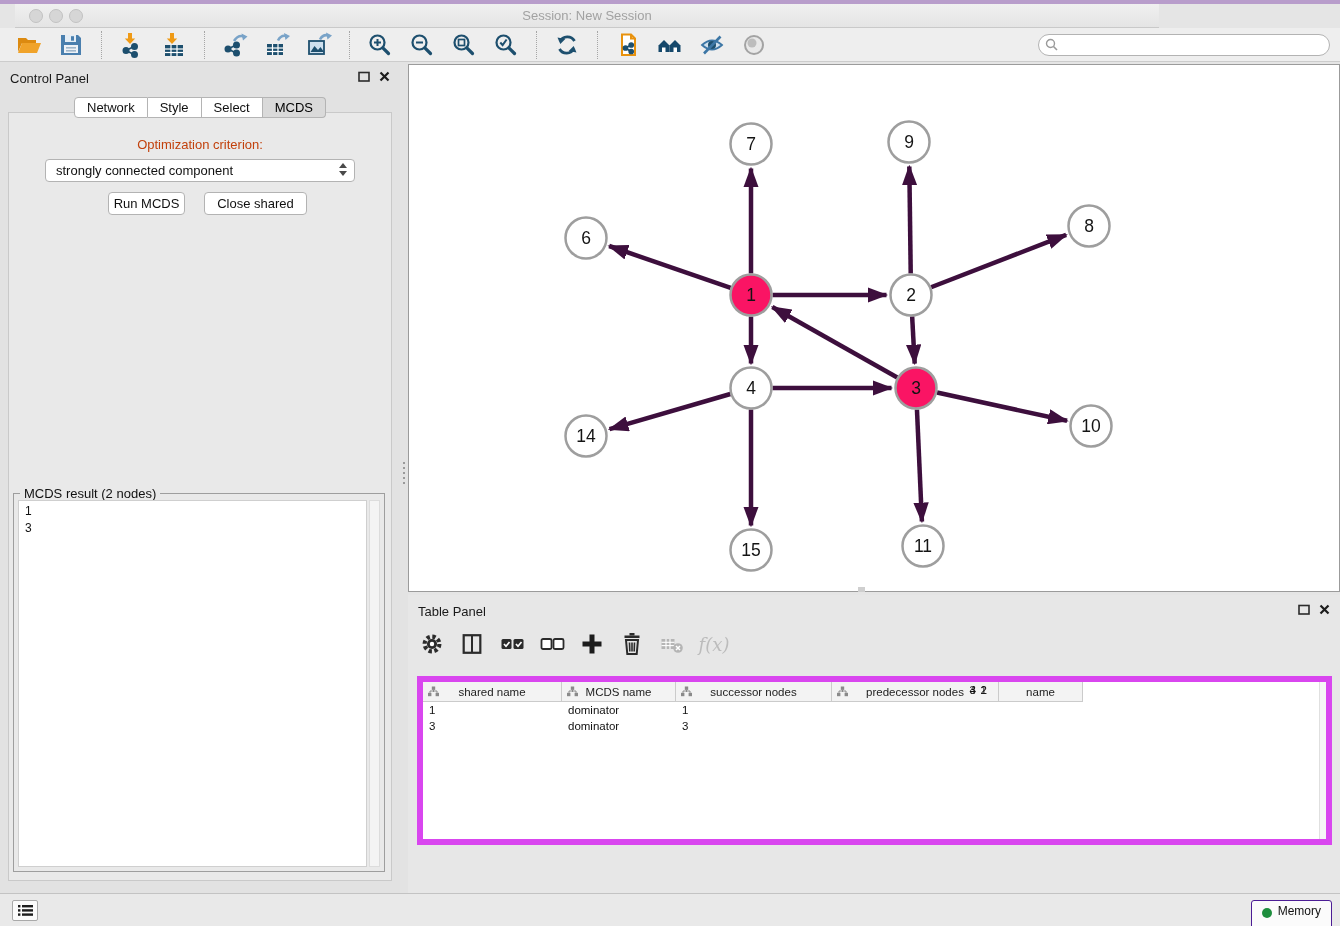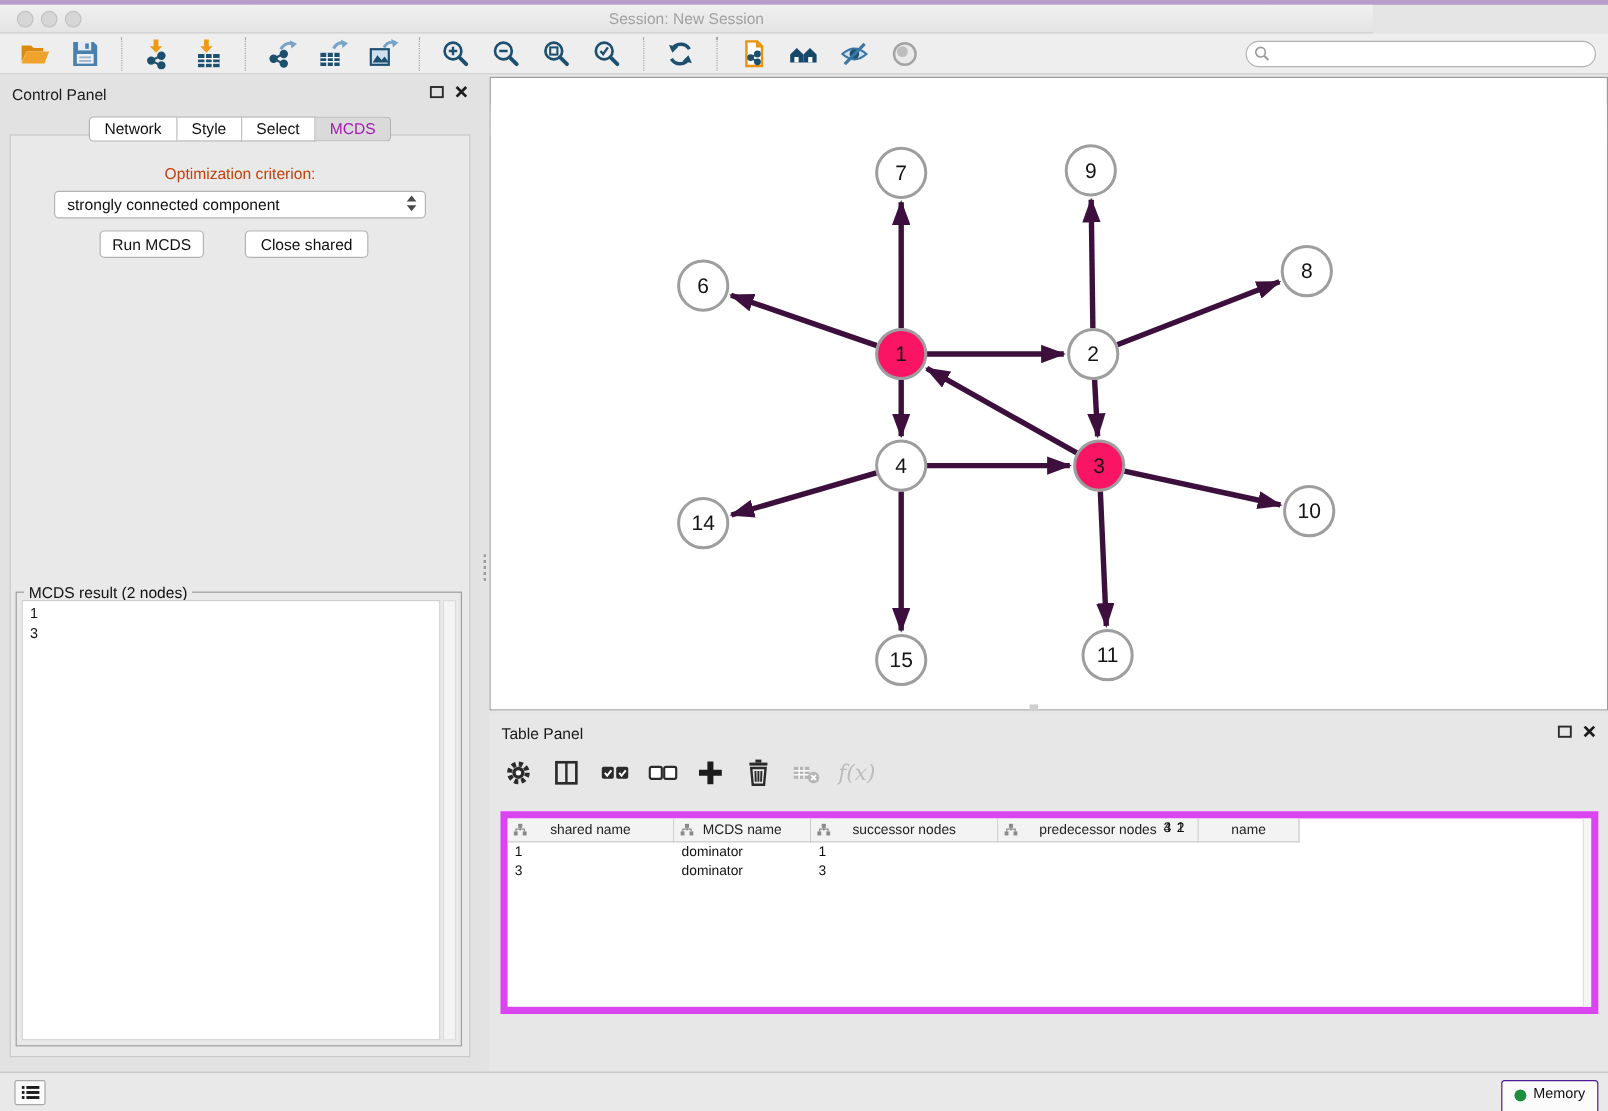--- a/index.html
+++ b/index.html
@@ -1,21 +1,21 @@
 <!DOCTYPE html>
 <html><head>
 <meta charset="utf-8">
 <style>
   * { margin:0; padding:0; box-sizing:border-box; }
   html,body { width:1340px; height:926px; overflow:hidden;
     font-family:"Liberation Sans", sans-serif; background:#e5e5e5; }
 
   
   .top-strip { position:absolute; left:0; top:0; width:1340px; height:4px; background:#b89dcb; }
-  .titlebar { position:absolute; left:0; top:4px; width:1144px; height:24px;
+  .titlebar { position:absolute; left:15px; top:4px; width:1144px; height:24px;
     background:linear-gradient(#f0f0f0,#e4e4e4); border-bottom:1px solid #c9c9c9; }
   .traffic { position:absolute; top:5px; width:14px; height:14px; border-radius:50%;
     background:#d6d6d6; border:1px solid #c2c2c2; }
   .titlebar .t1{left:14px}.titlebar .t2{left:34px}.titlebar .t3{left:54px}
   .title-text { position:absolute; left:0; right:0; top:4px; text-align:center;
     font-size:13px; color:#a2a2a2; }
 
   .toolbar { position:absolute; left:0; top:28px; width:1340px; height:34px;
     background:#eeeeee; border-bottom:1px solid #cccccc; display:flex; align-items:center; padding-left:8px; }
   .tb-icon { width:28px; height:28px; margin:0 7px; display:flex; align-items:center; justify-content:center; }
@@ -31,34 +31,34 @@
   
   .control-panel { position:absolute; left:0; top:0; width:400px; bottom:0; background:#e2e2e2; }
   .panel-header-text { position:absolute; left:10px; top:9px; font-size:13px; color:#1a1a1a; }
   .win-icons { position:absolute; top:9px; right:10px; display:flex; gap:9px; align-items:center; }
   .tabstrip { position:absolute; top:35px; left:50%; transform:translateX(-50%);
     display:flex; z-index:3; }
   .tab { height:21px; padding:0 12px; font-size:13px; line-height:20px; background:#fff;
     border:1px solid #b4b4b4; border-left:none; color:#111; white-space:nowrap; }
   .tab:first-child { border-left:1px solid #b4b4b4; border-radius:4px 0 0 4px; }
   .tab:last-child { border-radius:0 4px 4px 0; }
-  .tab.active { background:#dadada; color:#a21caf; }
+  .tab.active { background:#dadada; color:#000000; }
   .panel-body { position:absolute; left:8px; right:8px; top:50px; bottom:12px;
     background:#e9e9e9; border:1px solid #c9c9c9; }
   .opt-label { position:absolute; top:24px; left:0; right:0; text-align:center; font-size:13px; color:#c2410c; }
   .dropdown { position:absolute; left:36px; right:36px; top:46px; height:23px; background:#fff;
     border:1px solid #b3b3b3; border-radius:4px; font-size:13px; color:#111;
     display:flex; align-items:center; padding-left:10px; }
   .dd-stepper { position:absolute; right:7px; top:3px; display:flex; flex-direction:column; gap:3px; }
   .dd-up { width:0; height:0; border-left:4px solid transparent; border-right:4px solid transparent; border-bottom:5px solid #4a4a4a; }
   .dd-down { width:0; height:0; border-left:4px solid transparent; border-right:4px solid transparent; border-top:5px solid #4a4a4a; }
   .btn-row { position:absolute; top:79px; left:0; right:0; }
   .btn { position:absolute; height:23px; background:#fff; border:1px solid #b3b3b3; border-radius:4px;
     font-size:13px; color:#111; text-align:center; line-height:21px; }
-  .btn-run { left:74px; width:87px;text-align:center; }
+  .btn-run { left:99px; width:77px;text-align:center; }
   .btn-close { left:195px; width:103px; }
   .result-fieldset { position:absolute; left:4px; right:6px; top:380px; bottom:8px;
     border:1px solid #9e9e9e; }
   .result-legend { position:absolute; top:-8px; left:6px; background:#e9e9e9; padding:0 4px;
     font-size:13px; color:#111; }
   .result-list { position:absolute; left:4px; top:6px; bottom:4px; right:17px; background:#fff;
     border:1px solid #cfcfcf; font-size:12px; color:#111; padding:2px 0; overflow:hidden; }
   .result-item { padding:0 6px; line-height:17px; }
   .result-scroll { position:absolute; right:4px; top:6px; bottom:4px; width:11px;
     background:#f4f4f4; border:1px solid #dcdcdc; }

